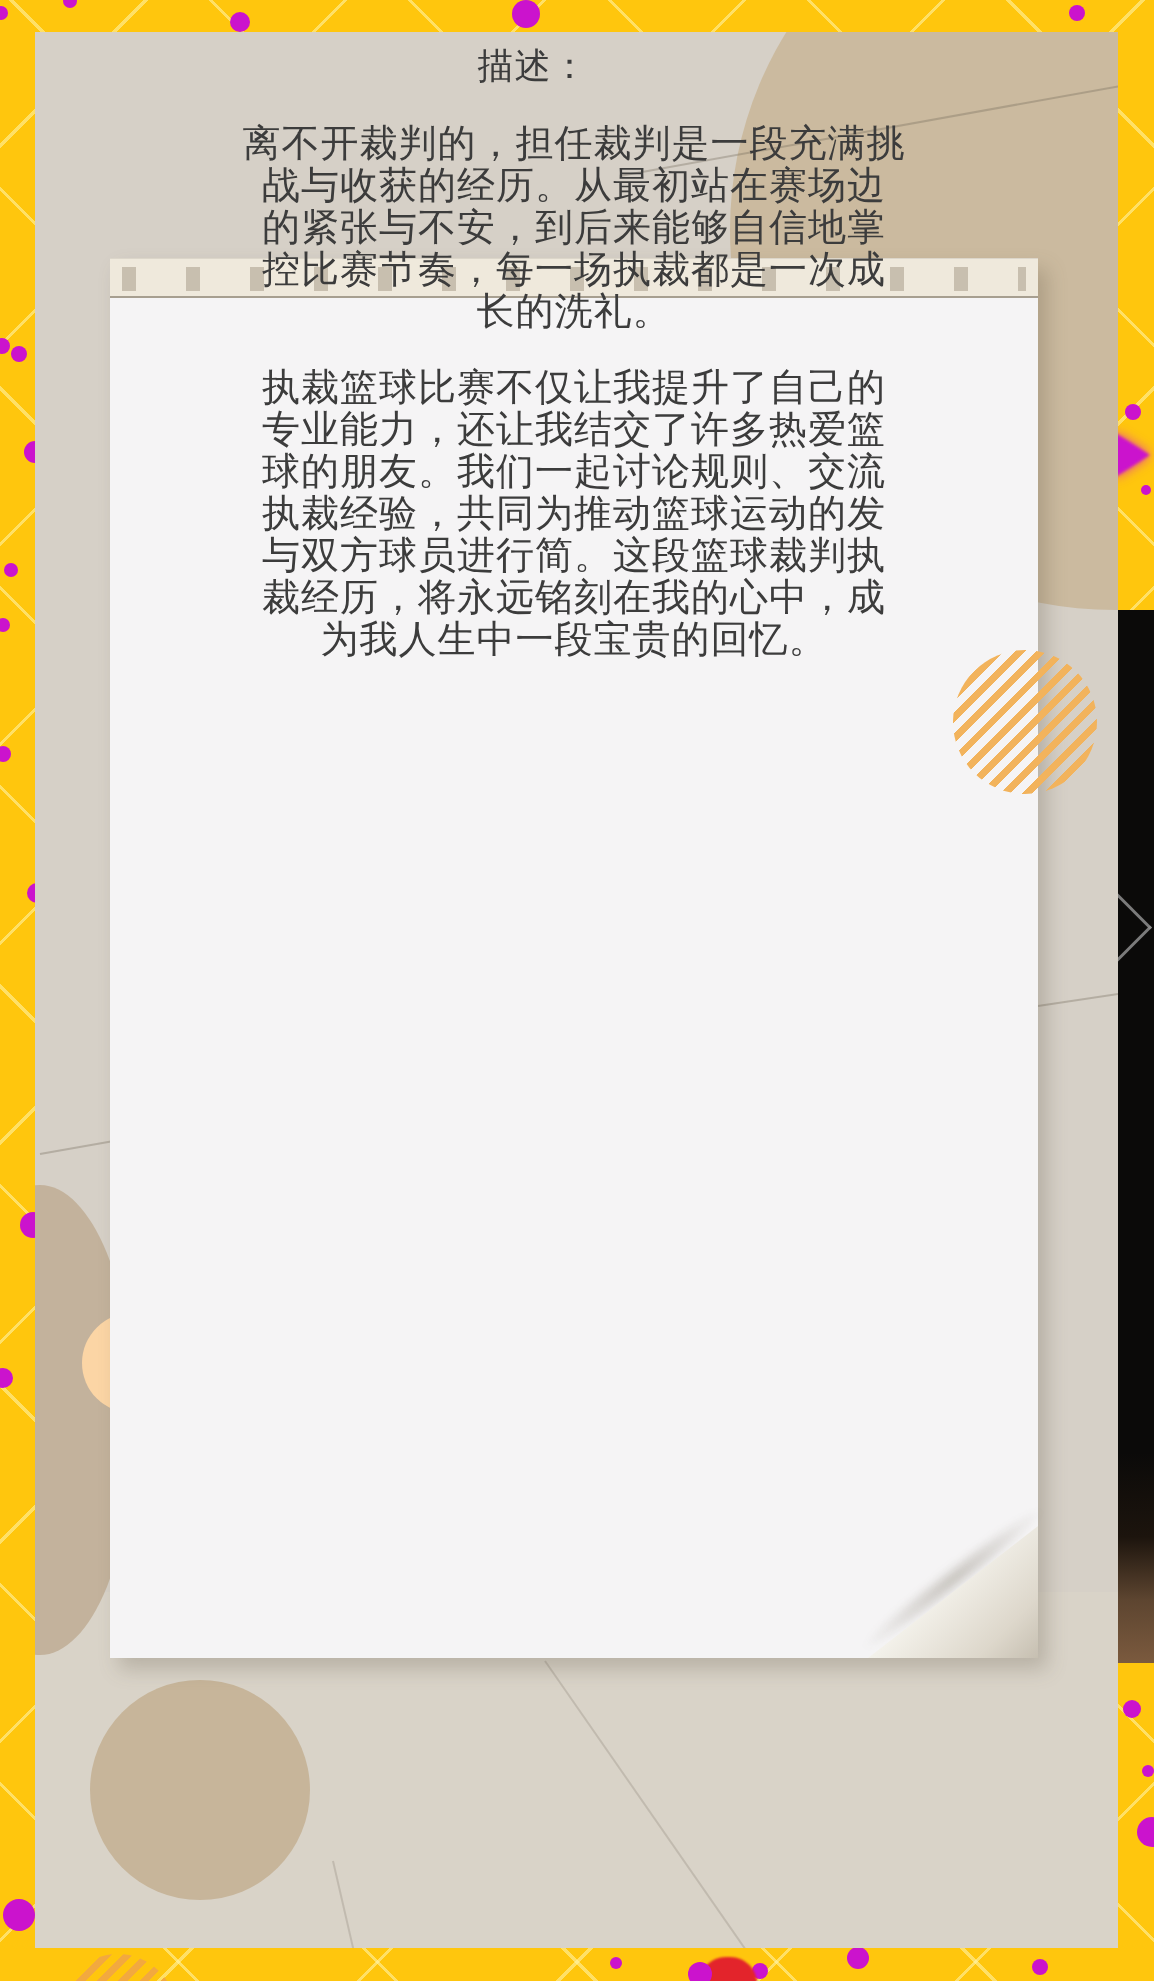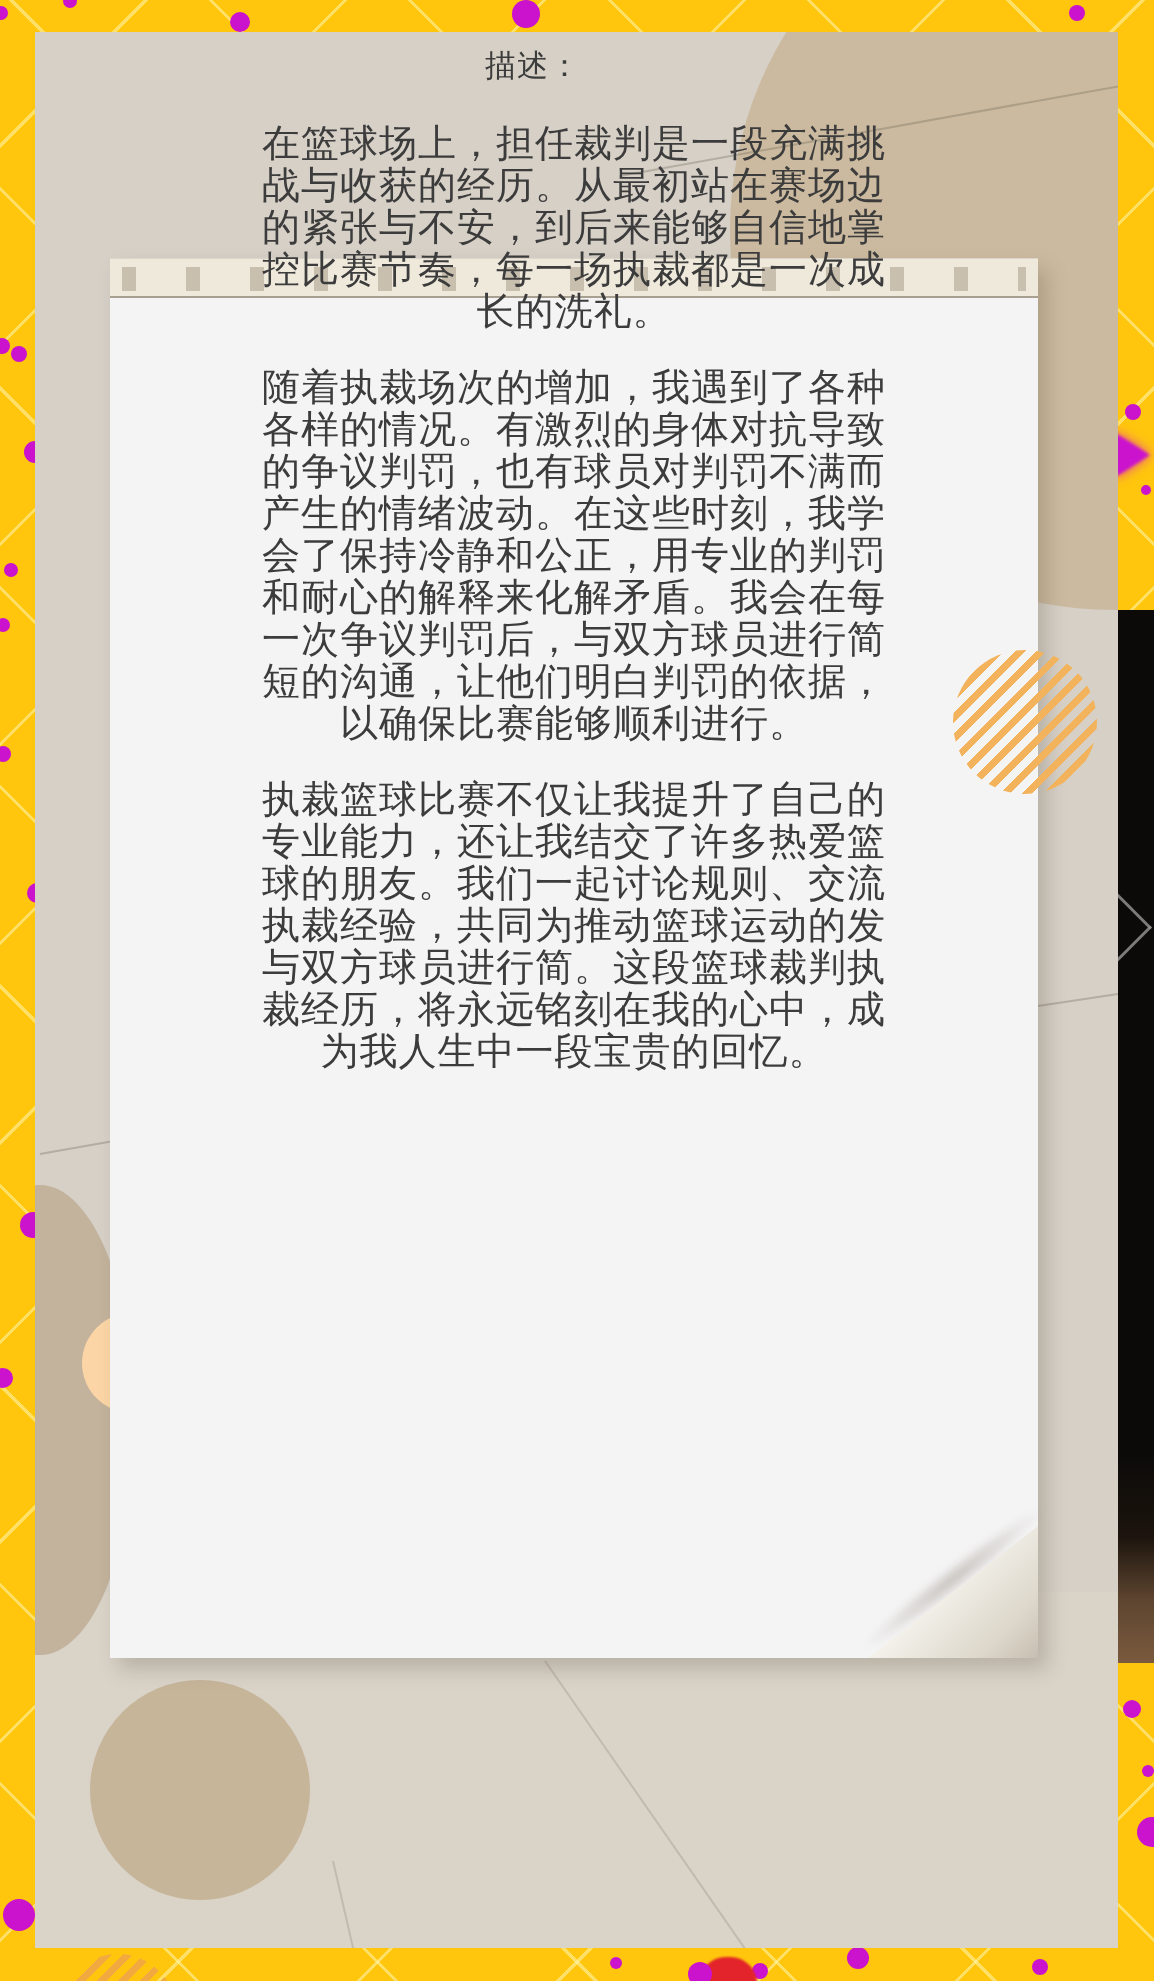--- a/index.html
+++ b/index.html
@@ -53,21 +53,21 @@
     clip-path:polygon(0 100%,100% 0,100% 100%);
     background:linear-gradient(315deg,#c6bfb1 0%,#ddd7cb 20%,#f3f1ea 55%,#fbfaf7 78%,#fffffe 100%);}
   .curl-shadow{position:absolute;left:-30px;top:40px;width:230px;height:26px;transform:rotate(-37.8deg);
     background:radial-gradient(ellipse at center,rgba(90,80,60,0.30),transparent 70%);filter:blur(3px);}
   .striped-circle{position:absolute;left:918px;top:618px;width:144px;height:144px;border-radius:50%;
     background:repeating-linear-gradient(135deg,var(--stripe_orange) 0 7px,transparent 7px 15px);}
   .striped-small{position:absolute;left:60px;top:1954px;width:116px;height:116px;border-radius:50%;
     background:repeating-linear-gradient(135deg,#F2A93F 0 7px,transparent 7px 15px);}
   
   .note-title{position:absolute;left:75px;top:8px;width:846px;text-align:center;
-    font-size:31px;line-height:52px;color:var(--text_gray);font-weight:500;letter-spacing:1px;}
+    font-size:36px;line-height:52px;color:var(--text_gray);font-weight:500;letter-spacing:1px;}
   .text-flow{position:absolute;left:75px;top:90px;width:928px;}
   .para{font-size:38px;line-height:42px;letter-spacing:1px;margin-bottom:34px;
     color:var(--text_gray);white-space:pre-line;text-align:center;font-weight:500;}
 </style>
 </head>
 <body>
 
 <div class="canvas">
   <div class="frame-lattice"></div>
 
@@ -127,34 +127,25 @@
           <div class="curl-fold"></div>
         </div>
       </div>
     </div>
 
     <div class="striped-circle"></div>
 
     <div class="note-title">描述：</div>
 
     <div class="text-flow">
-      <div class="para">在篮球场上，担任裁判是一段充满挑
+      <div class="para">离不开裁判的，担任裁判是一段充满挑
 战与收获的经历。从最初站在赛场边
 的紧张与不安，到后来能够自信地掌
 控比赛节奏，每一场执裁都是一次成
 长的洗礼。</div>
-      <div class="para">随着执裁场次的增加，我遇到了各种
-各样的情况。有激烈的身体对抗导致
-的争议判罚，也有球员对判罚不满而
-产生的情绪波动。在这些时刻，我学
-会了保持冷静和公正，用专业的判罚
-和耐心的解释来化解矛盾。我会在每
-一次争议判罚后，与双方球员进行简
-短的沟通，让他们明白判罚的依据，
-以确保比赛能够顺利进行。</div>
       <div class="para">执裁篮球比赛不仅让我提升了自己的
 专业能力，还让我结交了许多热爱篮
 球的朋友。我们一起讨论规则、交流
 执裁经验，共同为推动篮球运动的发
 与双方球员进行简。这段篮球裁判执
 裁经历，将永远铭刻在我的心中，成
 为我人生中一段宝贵的回忆。</div>
     </div>
   </div>
 </div>

